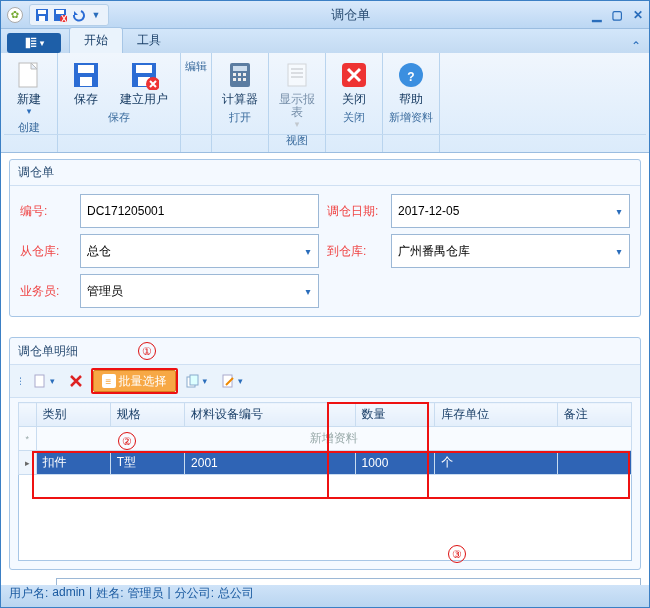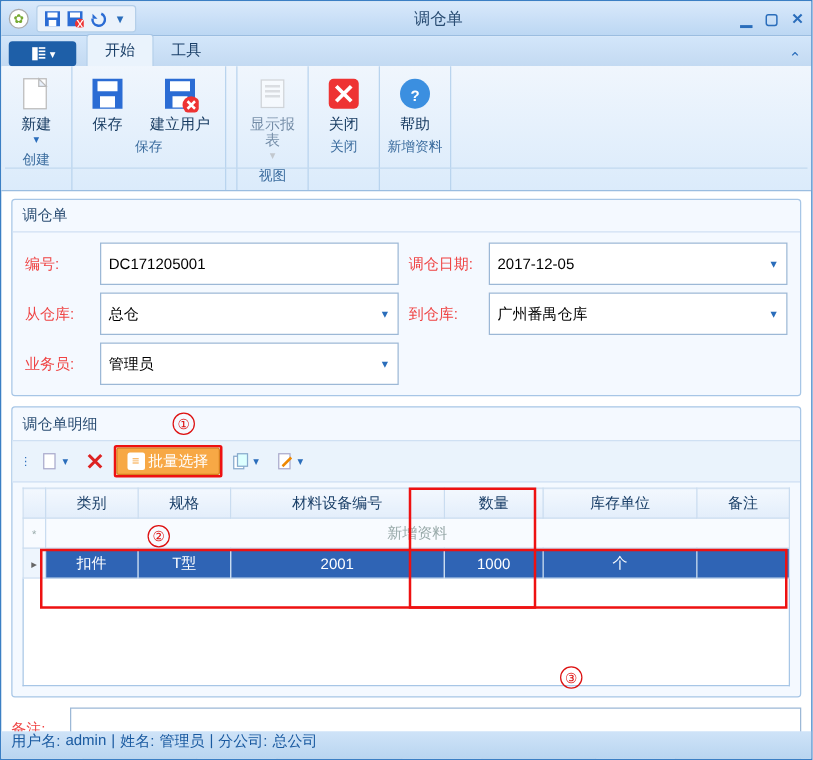--- a/index.html
+++ b/index.html
@@ -27,33 +27,33 @@
 .rbtn.wide{width:64px}
 .group-title{text-align:center;color:#3b6c9e;font-size:11px;margin-top:2px;padding-bottom:2px}
 .disabled{opacity:.55}
 .content{padding:6px 8px}
 .panel{border:1px solid #a7c6e6;border-radius:3px;background:#f4f9ff}
 .panel-h{color:#2a4d73;padding:4px 8px;border-bottom:1px solid #cfe0f3}
 .form-grid{display:grid;grid-template-columns:52px 1fr 56px 1fr;gap:6px 8px;padding:8px 10px}
 .fl{color:#ef4444;align-self:center}
 .fi{height:22px;border:1px solid #9cb8d6;background:#fff;display:flex;align-items:center;padding:16px 6px;position:relative}
 .fi .dd{position:absolute;right:2px;top:2px;bottom:2px;width:16px;display:flex;align-items:center;justify-content:center;color:#2a6dbb;font-size:10px}
-.detail{margin-top:8px}
+.detail{margin-top:20px}
 .detail-h{display:flex;align-items:center;padding:4px 8px;color:#2a4d73}
 .circ{display:inline-flex;width:18px;height:18px;border:1.5px solid #d11;border-radius:50%;color:#d11;align-items:center;justify-content:center;font-size:11px;margin-left:60px}
 .toolbar{display:flex;align-items:center;gap:2px;padding:3px 6px;border-top:1px solid #cfe0f3;border-bottom:1px solid #cfe0f3;background:#eaf3fc}
 .tbtn{height:22px;padding:0 6px;display:flex;align-items:center;gap:3px;border-radius:2px;cursor:pointer}
 .tbtn small{font-size:9px;color:#2a6dbb}
 .batch{background:#f7a845;border:1px solid #d8801f;color:#fff;padding:0 8px}
 .batch .bico{background:#fff;color:#f7a845;width:14px;height:14px;display:inline-flex;align-items:center;justify-content:center;border-radius:2px;font-size:10px}
 .redbox{position:relative}
 .redbox.b1{border:2px solid #e11;border-radius:2px}
 .table-wrap{margin:4px 8px 8px;position:relative}
 .tbl{width:100%;border-collapse:collapse;border:1px solid #a7c6e6;background:#fff}
-.tbl th,.tbl td{border:1px solid #c9dcf0;padding:3px 6px;height:22px;text-align:center}
+.tbl th,.tbl td{border:1px solid #c9dcf0;padding:3px 6px;height:22px;text-align:left}
 .tbl th{background:linear-gradient(#f3f8fe,#e3eefb);color:#1a3f68;font-weight:normal}
 .newrow td{color:#9aa;text-align:center;background:#f8fbff}
 .tbl tr.sel td{background:#2f64b5;color:#ffffff}
 .rh{width:14px;text-align:center;font-size:9px;color:#888;background:#eef5fd}
 .num{text-align:right}
 .circ2{position:absolute;left:40px;top:30px}
 .circ3{position:absolute;left:370px;bottom:-2px}
 .colbox{position:absolute;border:2px solid #e11;pointer-events:none}
 .blank{height:86px;border:1px solid #a7c6e6;border-top:none;background:#fff}
 .remarks{display:flex;align-items:center;gap:20px;margin:8px 0 6px}
@@ -154,20 +154,41 @@
               <circle cx="24" cy="24" r="7" fill="#e33"></circle>
               <path d="M21 21 L27 27 M27 21 L21 27" stroke="#fff" stroke-width="2"></path>
             </svg>
           </span>
           <span class="lbl">建立用户</span>
         </div>
     </div>
     <div class="group-title">保存</div>
   </div>
   <div class="group">
+    <div class="group-title">编辑</div>
+  </div>
+  <div class="group">
+    <div class="group-btns">
+      <div class="rbtn">
+          <span class="ico">
+            <svg width="30" height="30">
+              <rect x="5" y="3" width="20" height="24" rx="2" fill="#5a7ca1"></rect>
+              <rect x="8" y="6" width="14" height="5" fill="#cde"></rect>
+              <rect x="8" y="13" width="3" height="3" fill="#eee"></rect>
+              <rect x="13" y="13" width="3" height="3" fill="#eee"></rect>
+              <rect x="18" y="13" width="3" height="3" fill="#eee"></rect>
+              <rect x="8" y="18" width="3" height="3" fill="#eee"></rect>
+              <rect x="13" y="18" width="3" height="3" fill="#eee"></rect>
+              <rect x="18" y="18" width="3" height="3" fill="#eee"></rect>
+            </svg>
+          </span>
+          <span class="lbl">计算器</span>
+        </div>
+    </div>
+    <div class="group-title">打开</div>
   </div>
   <div class="group">
     <div class="group-btns">
       <div class="rbtn disabled">
           <span class="ico">
             <svg width="30" height="30">
               <rect x="6" y="4" width="18" height="22" fill="#fff" stroke="#bbb"></rect>
               <rect x="9" y="8" width="12" height="2" fill="#ccc"></rect>
               <rect x="9" y="12" width="12" height="2" fill="#ccc"></rect>
               <rect x="9" y="16" width="12" height="2" fill="#ccc"></rect>

